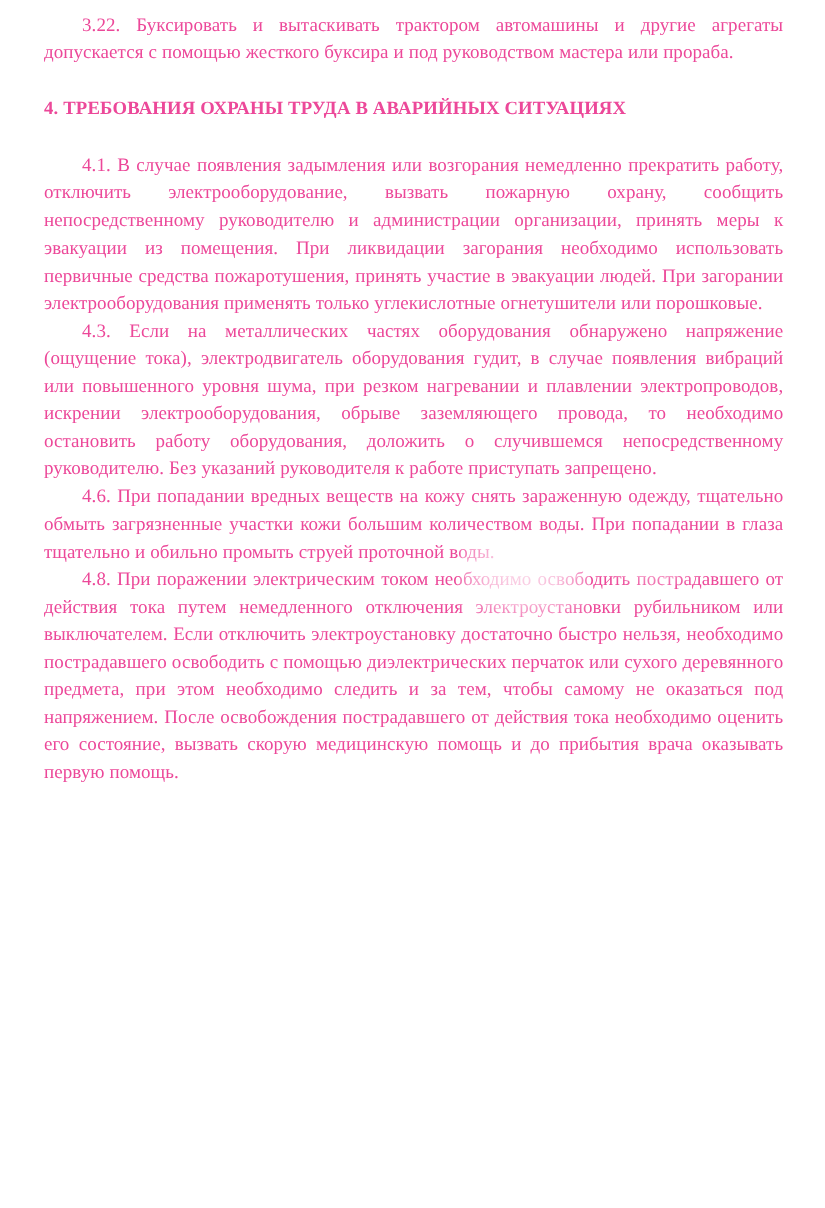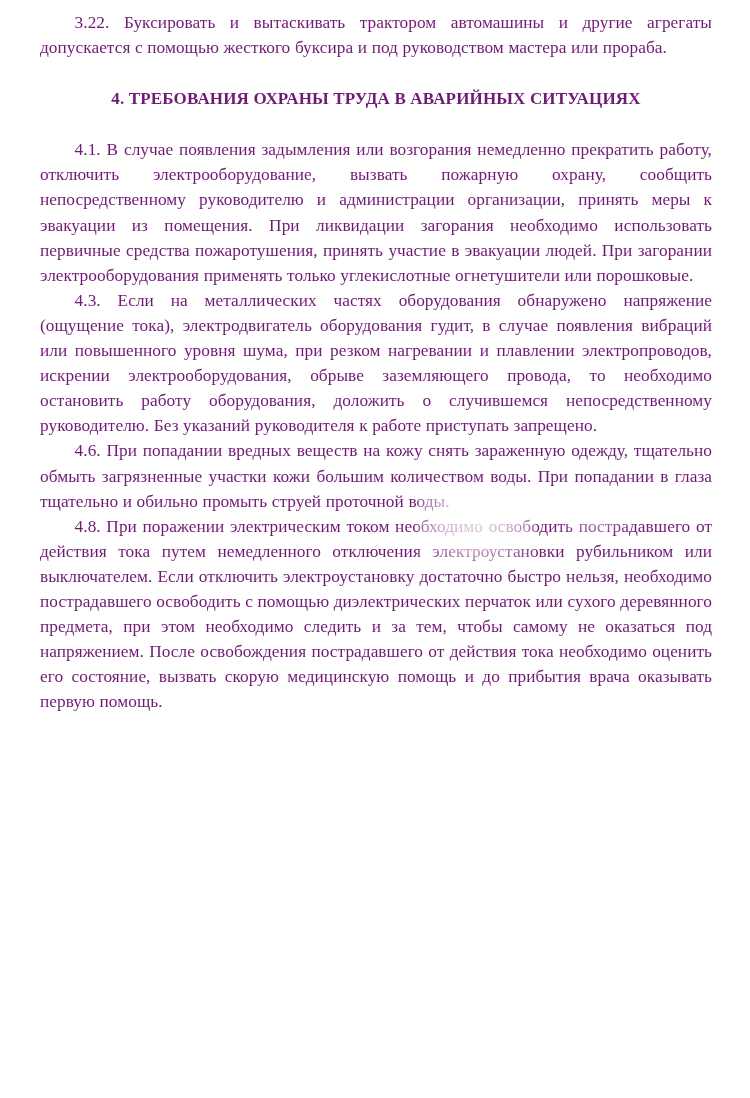--- a/index.html
+++ b/index.html
@@ -10,21 +10,21 @@
   }
 
   .page {
     position: relative;
     width: 750px;
     height: 1098px;
     background: #ffffff;
     overflow: hidden;
     box-sizing: border-box;
     font-family: "Liberation Serif", "DejaVu Serif", serif;
-    color: #701a75;
+    color: #ec4899;
   }
 
   .content {
     position: absolute;
     left: 40px;
     top: 10px;
     width: 672px;
   }
 
   p.para {
@@ -39,21 +39,20 @@
     letter-spacing: 0.05px;
     word-spacing: 0.2px;
   }
 
   h2.section-heading {
     margin: 0;
     padding: 0;
     font-size: 17.0px;
     line-height: 25.1px;
     font-weight: bold;
-    text-align: center;
     text-indent: 0;
     letter-spacing: 0.15px;
   }
 
   .gap-before-heading { height: 26px; }
   .gap-after-heading  { height: 26px; }
 
   
   .watermark-blotch {
     position: absolute;

